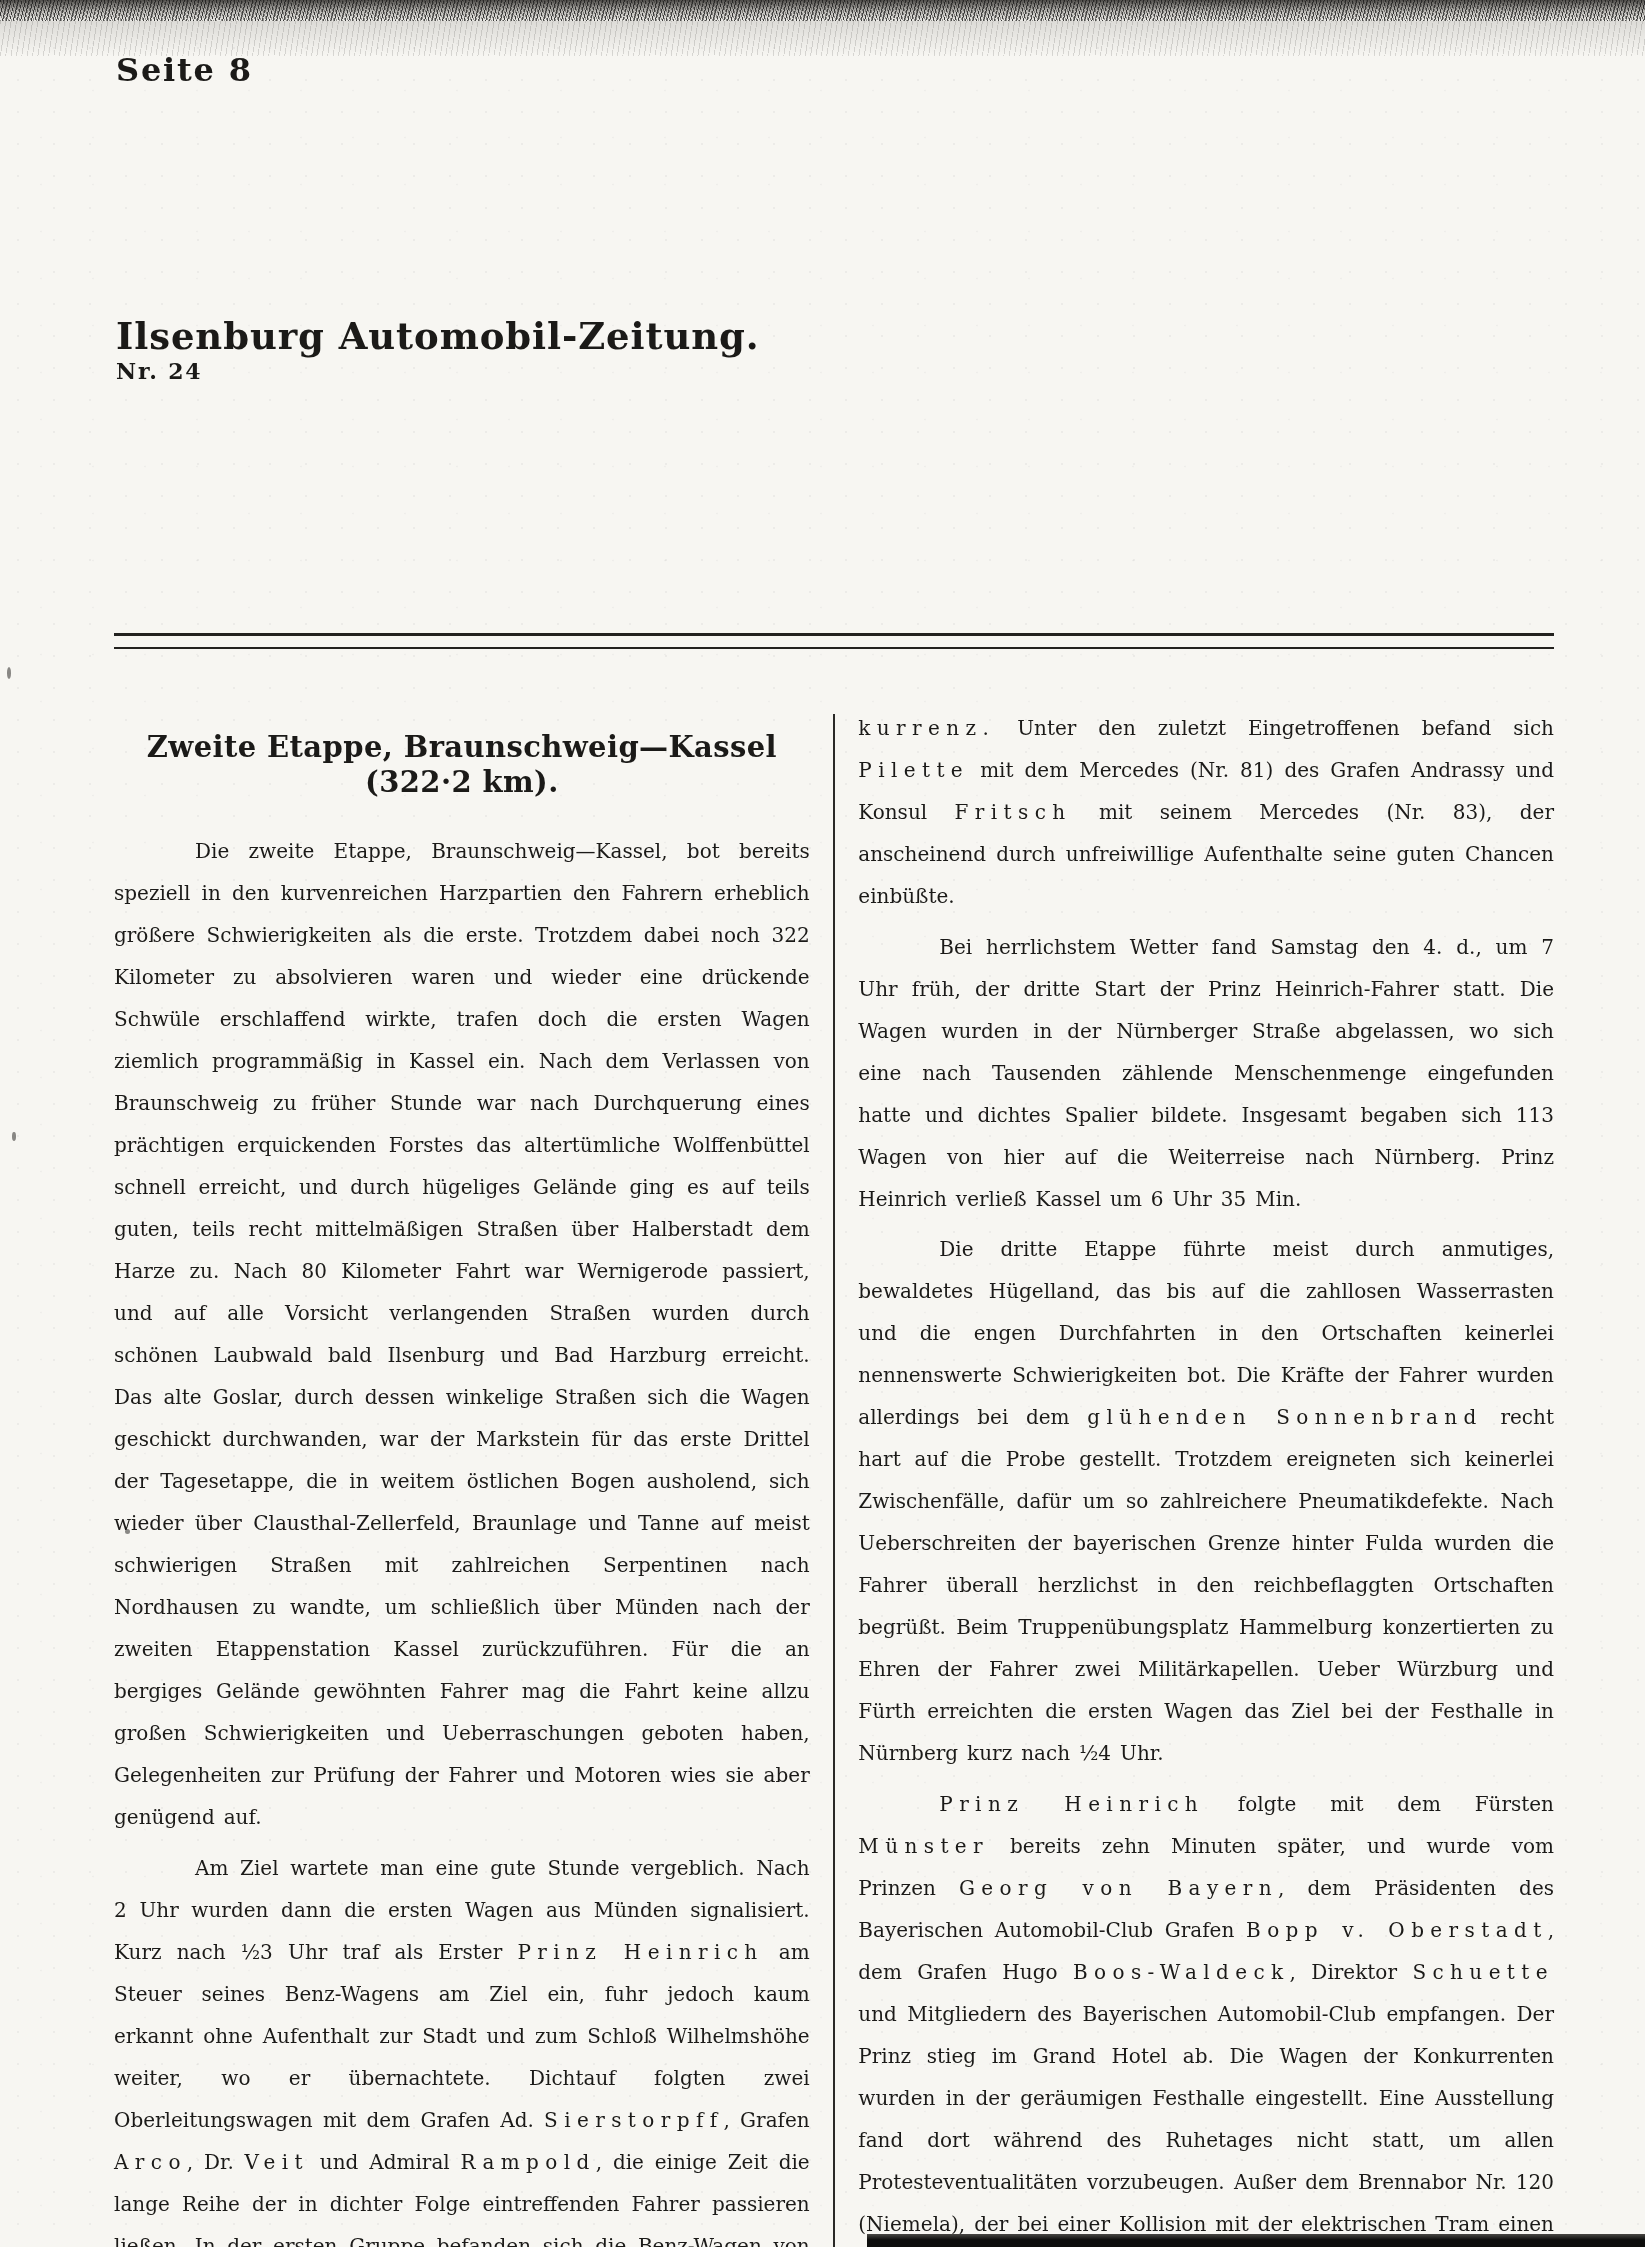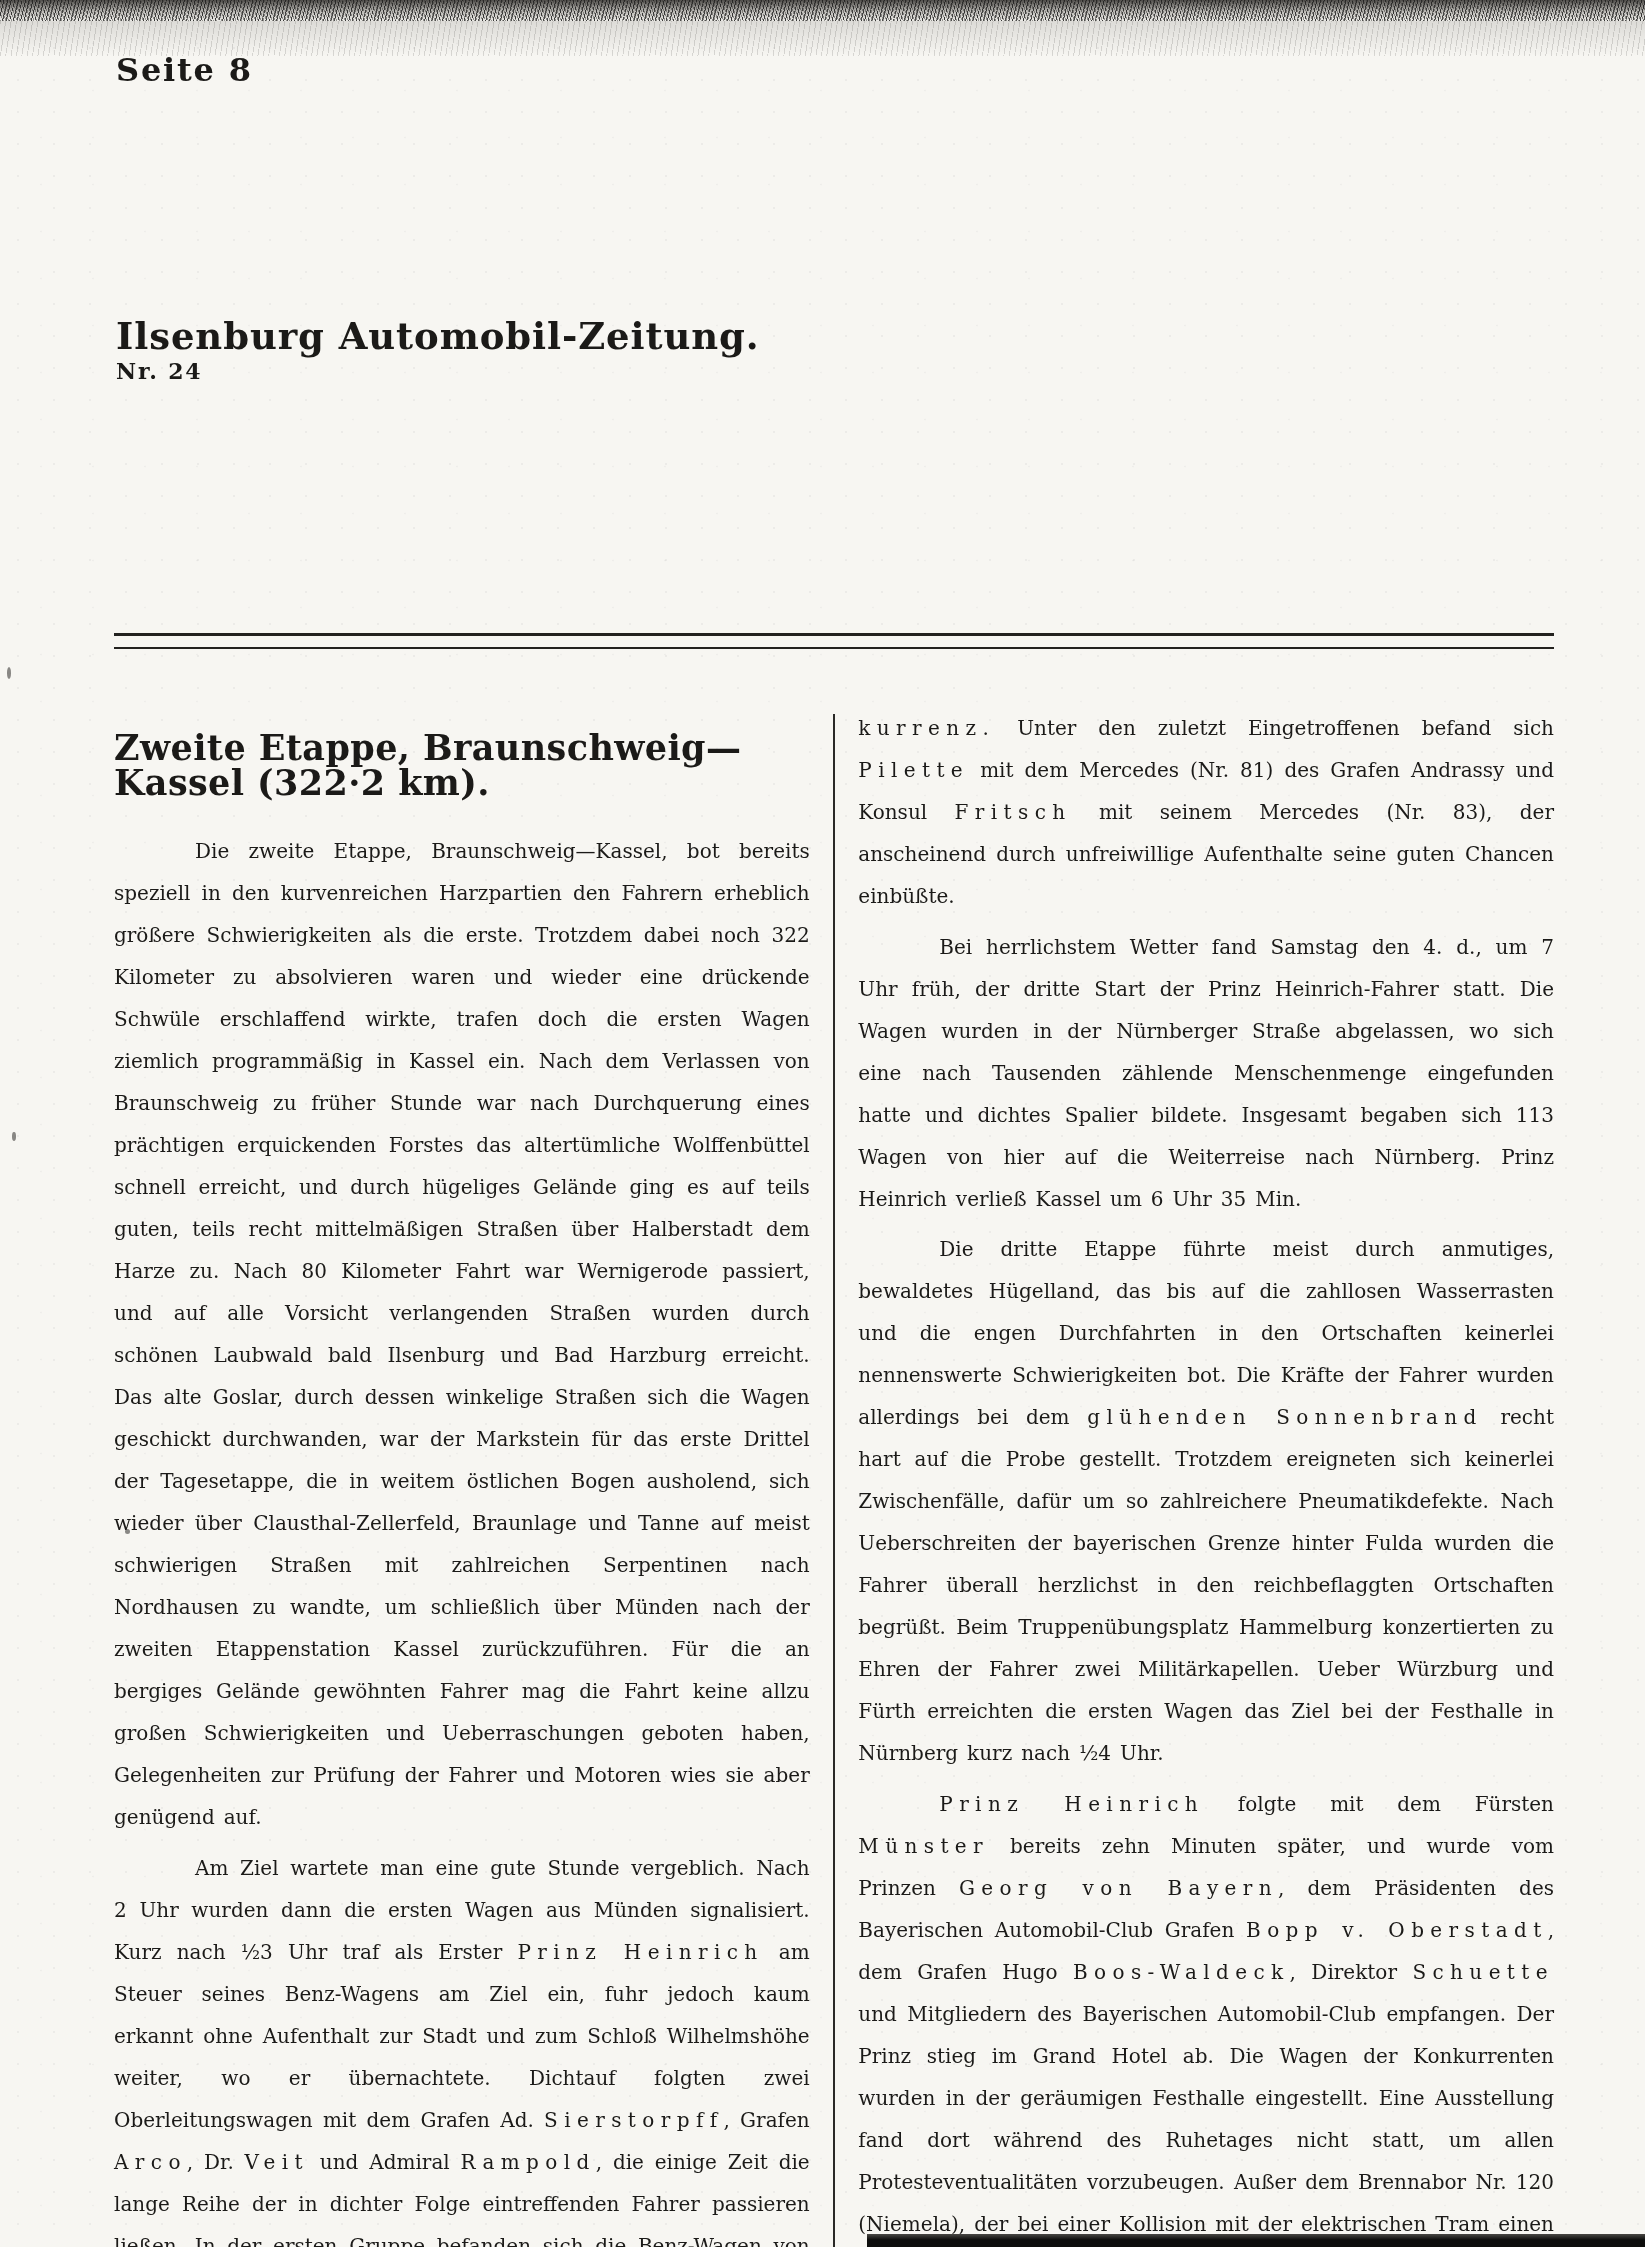--- a/index.html
+++ b/index.html
@@ -74,23 +74,24 @@
   .paragraph {
     font-size: 20px;
     line-height: 42px;
     text-align: justify;
     text-indent: 81px;
     margin: 0 0 8.8px 0;
     word-spacing: 2.6px;
   }
   .paragraph.no-indent { text-indent: 0; }
   .heading {
-    font-size: 35px;
+    font-size: 29px;
     line-height: 35px;
     font-weight: bold;
+    text-align: center;
     text-indent: 0;
     margin: 39px 0 30px 0;
     letter-spacing: 0.4px;
   }
   .col-left .heading:first-child { margin-top: 23px; }
   .col-right .paragraph:first-child { margin-top: 0; }
   .spaced { letter-spacing: 0.32em; }
 </style>
 </head>
 <body>

